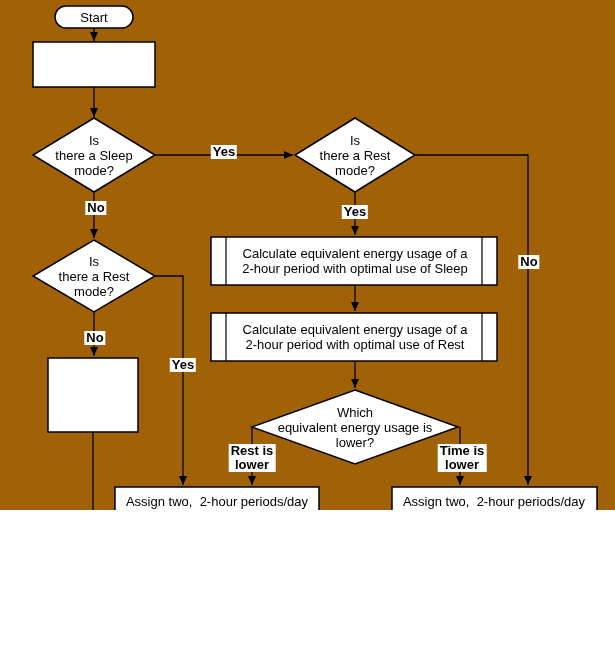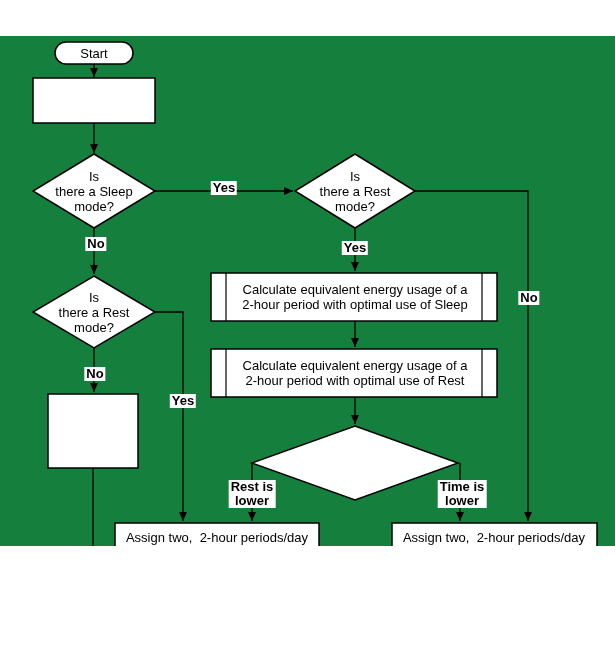--- a/index.html
+++ b/index.html
@@ -1,23 +1,22 @@
 <!DOCTYPE html>
 <html><head>
 <meta charset="utf-8">
 <style>
   html,body{margin:0;padding:0;background:#ffffff;}
   #canvas{
     position:relative;
     width:615px;height:510px;
-    background:#15803d;
+    background:#a16207;
     font-family:"Liberation Sans", sans-serif;
     color:#000;
     overflow:hidden;
-    margin-top:36px;
   }
   #diagram-svg{position:absolute;left:0;top:0;}
   .node-label, .edge-label{
     position:absolute;
     transform:translate(-50%,-50%);
     white-space:pre-wrap;
     text-align:center;
     font-size:13px;
     line-height:15px;
     width:max-content;
@@ -96,20 +95,23 @@
   <div class="node-label" style="left:94px;top:276px;">Is
 there a Rest
 mode?</div>
   <div class="node-label" style="left:355px;top:155px;">Is
 there a Rest
 mode?</div>
   <div class="node-label" style="left:355px;top:261px;">Calculate equivalent energy usage of a
 2-hour period with optimal use of Sleep</div>
   <div class="node-label" style="left:355px;top:337px;">Calculate equivalent energy usage of a
 2-hour period with optimal use of Rest</div>
+  <div class="node-label" style="left:355px;top:427px;">Which
+equivalent energy usage is
+lower?</div>
   <div class="node-label" style="left:217px;top:509px;">Assign two,  2-hour periods/day
 with optimal use of Rest</div>
   <div class="node-label" style="left:494px;top:509px;">Assign two,  2-hour periods/day
 with optimal use of Sleep</div>
   <div class="node-label" style="left:494px;top:572px;">Sleep</div>
 
   <div class="edge-label" style="left:224px;top:152px;">Yes</div>
   <div class="edge-label" style="left:96px;top:208px;">No</div>
   <div class="edge-label" style="left:95px;top:338px;">No</div>
   <div class="edge-label" style="left:183px;top:365px;">Yes</div>

